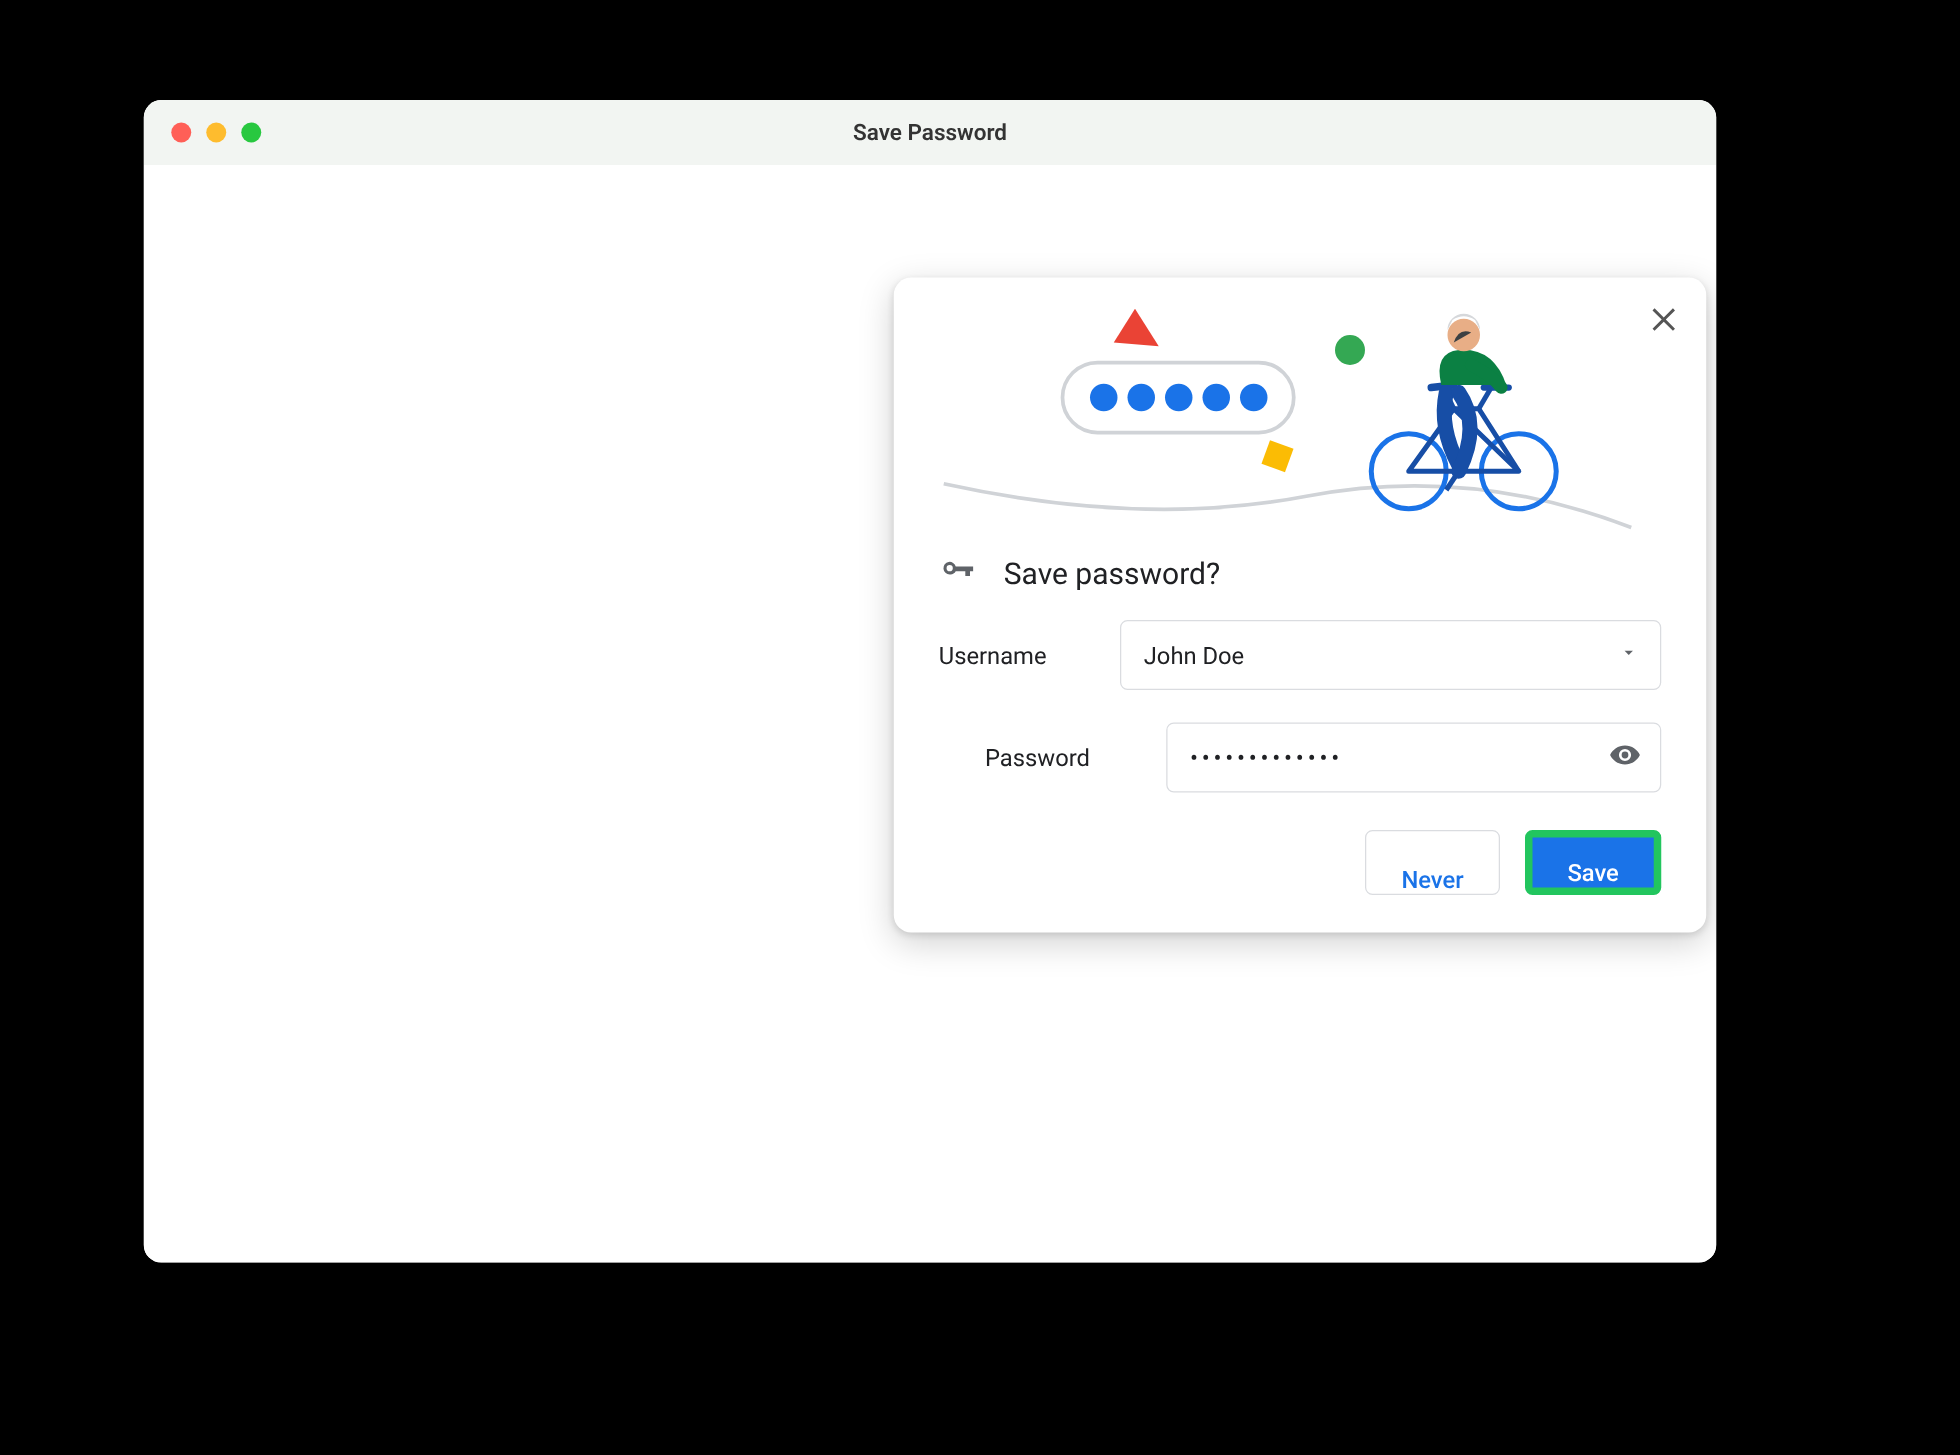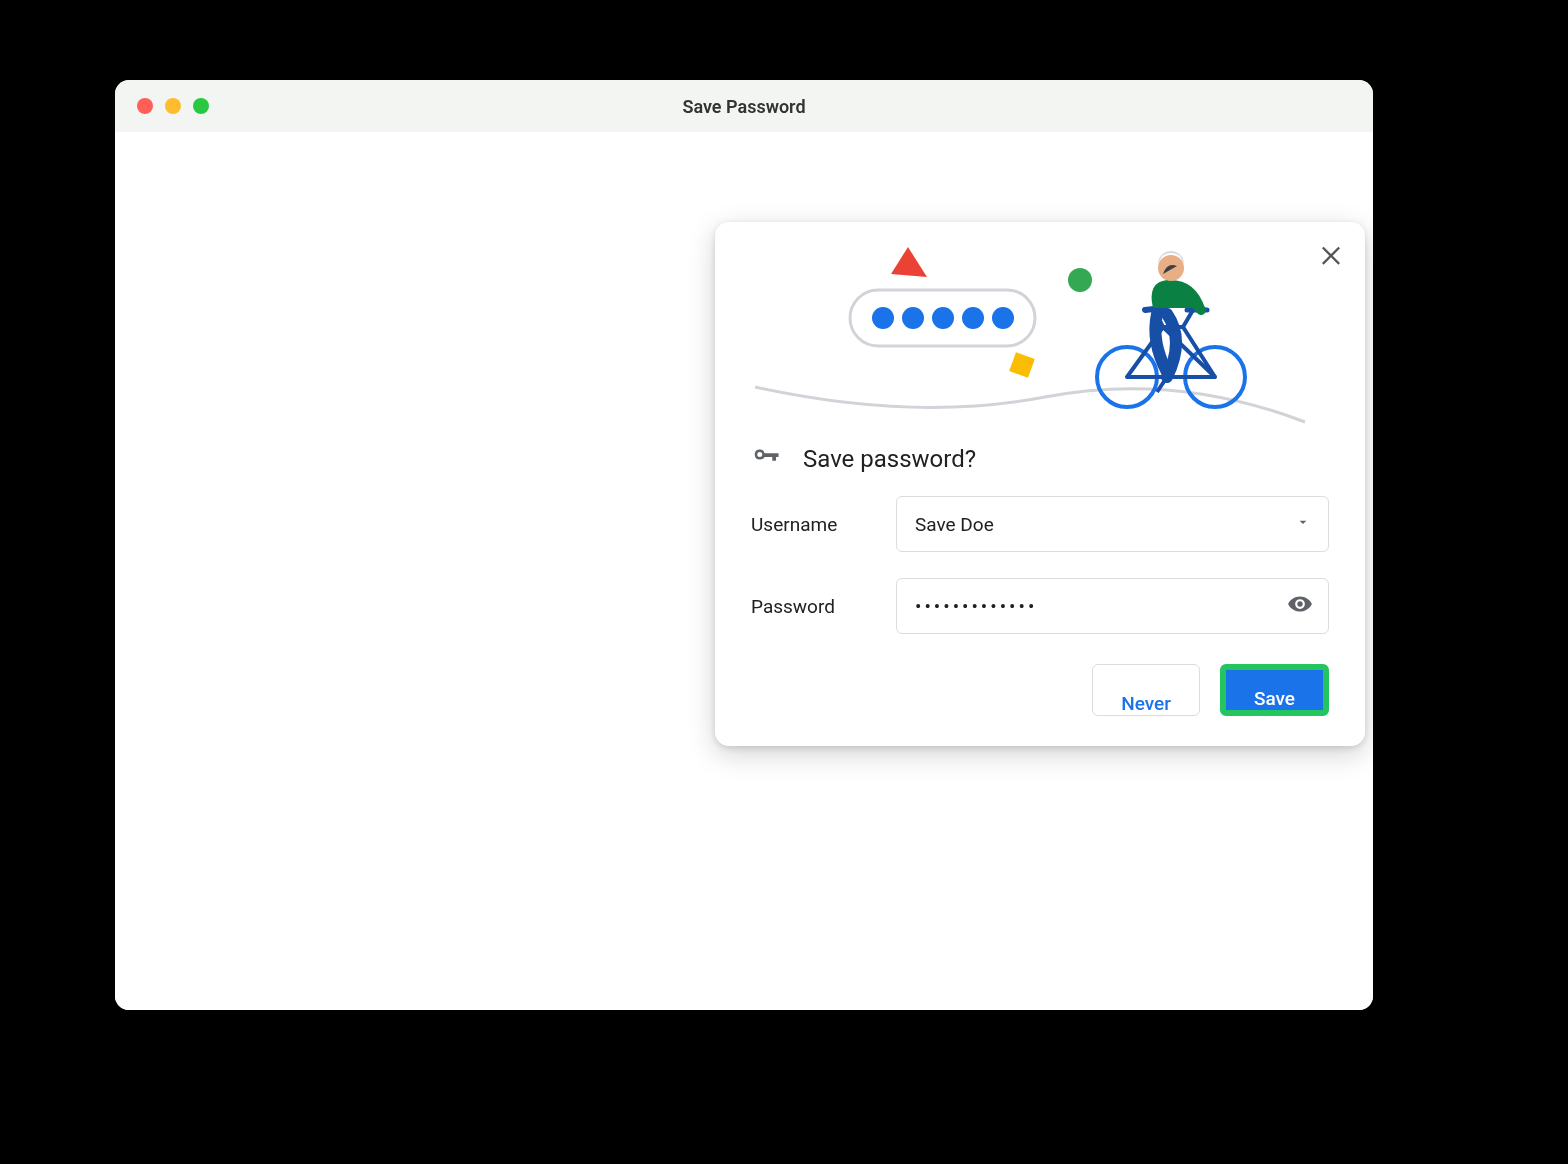--- a/index.html
+++ b/index.html
@@ -248,31 +248,31 @@
               <path fill="currentColor" d="M7 14a4 4 0 1 1 3.87-5H22v3h-2v3h-3v-3h-6.13A4 4 0 0 1 7 14zm0-6a2 2 0 1 0 0 4 2 2 0 0 0 0-4z"></path>
             </svg>
         </span>
         <span class="hdr-text">Save password?</span>
       </div>
 
       <div class="field-row">
         <div class="field-label">Username</div>
         <div class="field-input">
           <div class="input-box">
-            <span>Save Doe</span>
+            <span>John Doe</span>
           </div>
           <span class="caret">
             <svg width="16" height="16" viewBox="0 0 24 24">
                 <path fill="currentColor" d="M7 10l5 5 5-5z"></path>
               </svg>
           </span>
         </div>
       </div>
 
-      <div class="field-row" style="padding-top:26px;">
+      <div class="field-row" style="padding-top:26px;margin-left:37px;">
         <div class="field-label">Password</div>
         <div class="field-input">
           <div class="input-box">
             <span class="dots">•••••••••••••</span>
           </div>
           <span class="eye">
             <svg width="26" height="26" viewBox="0 0 24 24">
                 <path fill="currentColor" d="M12 5c-5 0-9.27 3.11-11 7 1.73 3.89 6 7 11 7s9.27-3.11 11-7c-1.73-3.89-6-7-11-7zm0 11.5A4.5 4.5 0 1 1 16.5 12 4.5 4.5 0 0 1 12 16.5zm0-7A2.5 2.5 0 1 0 14.5 12 2.5 2.5 0 0 0 12 9.5z"></path>
               </svg>
           </span>

